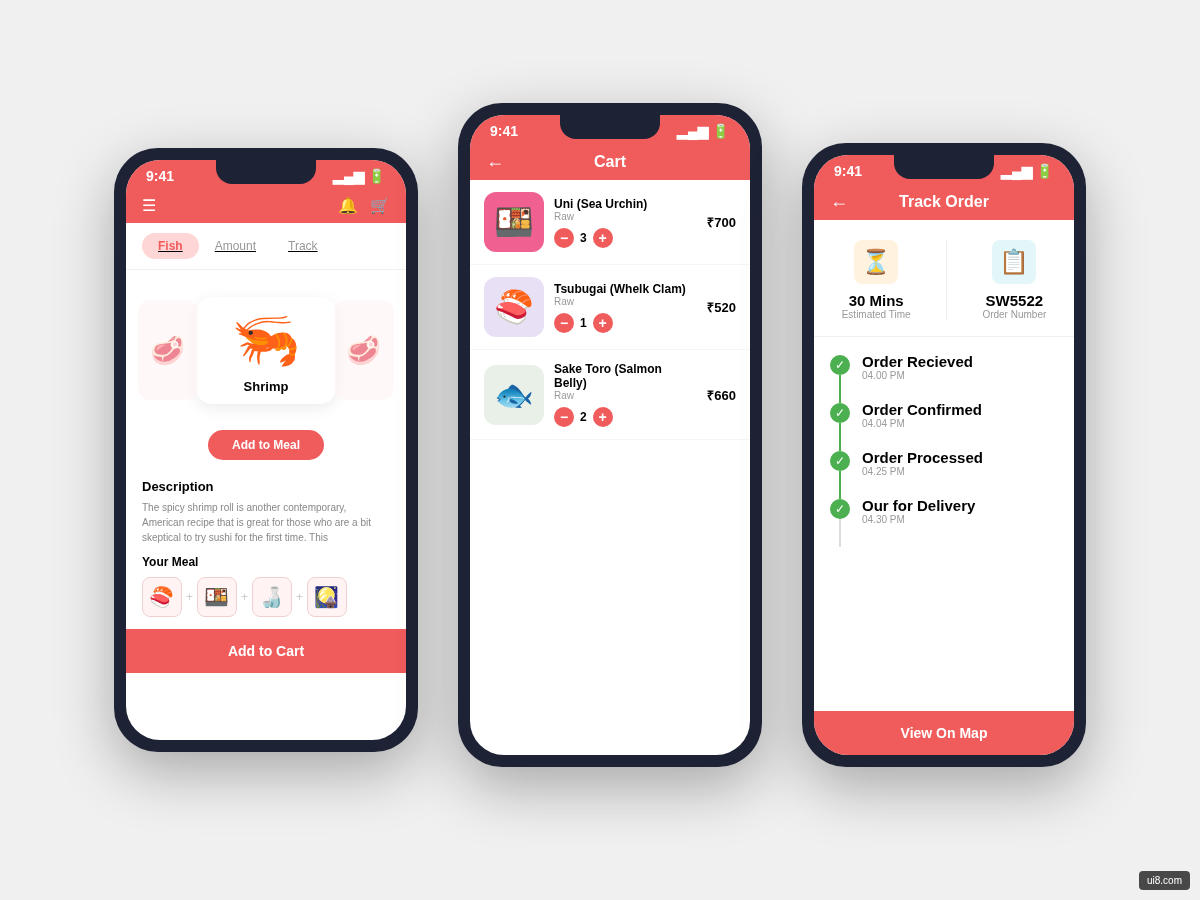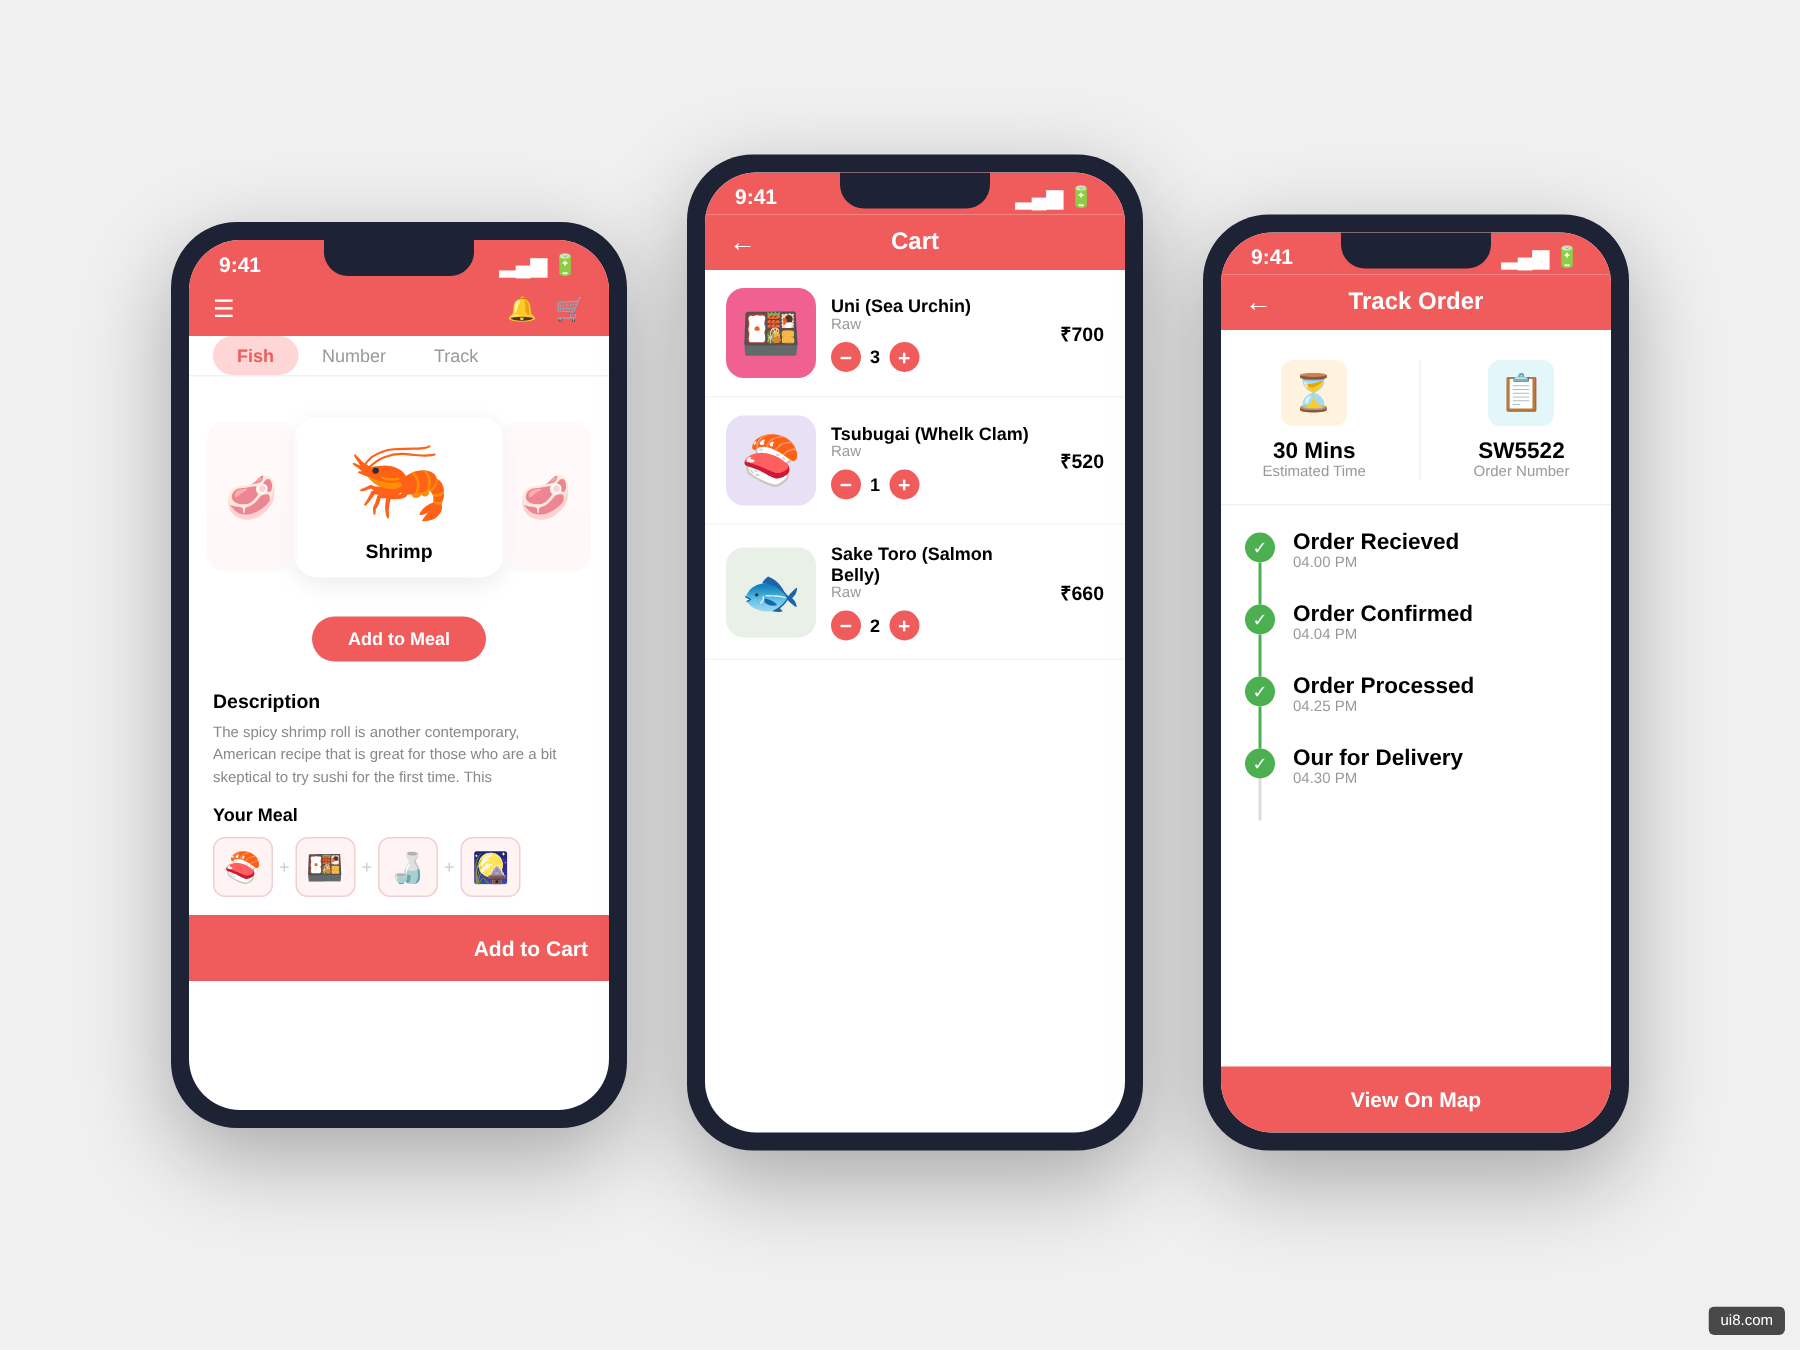--- a/index.html
+++ b/index.html
@@ -66,22 +66,23 @@
       justify-content: space-between;
       color: white;
     }
     .header-title { font-size: 16px; font-weight: 700; }
     .header-icons { display: flex; gap: 12px; }
 
     
     .tab-bar {
       display: flex;
       gap: 0;
-      padding: 0 16px;
+      padding: 10px 16px;
       border-bottom: 1px solid #f0f0f0;
+      text-decoration: underline;
     }
     .tab-item {
       padding: 6px 16px;
       font-size: 12px;
       color: #999;
       border-radius: 20px;
       cursor: pointer;
     }
     .tab-item.active {
       background: #ffd6d6;
@@ -137,21 +138,21 @@
       display: flex; align-items: center; justify-content: center;
       font-size: 20px;
       border: 1px solid #f0d0d0;
       flex-shrink: 0;
     }
     .meal-plus { color: #ccc; font-size: 12px; flex-shrink: 0; }
 
     .add-to-cart-bar {
       background: #f05b5b;
       color: white;
-      text-align: right;
+      text-align: center;
       padding: 14px;
       font-size: 14px;
       font-weight: 600;
       cursor: pointer;
       margin-top: 6px;
     }
 
     
     .cart-item {
       display: flex;
@@ -310,21 +311,21 @@
     <div class="app-header">
       <span>☰</span>
       <div class="header-icons">
         <span>🔔</span>
         <span>🛒</span>
       </div>
     </div>
 
     <div class="tab-bar">
       <div class="tab-item active">Fish</div>
-      <div class="tab-item">Number</div>
+      <div class="tab-item">Amount</div>
       <div class="tab-item">Track</div>
     </div>
 
     <div class="food-carousel">
 
       <div style="width:60px;height:100px;background:#fff3f3;border-radius:12px;display:flex;align-items:center;justify-content:center;font-size:28px;opacity:0.5;margin-right:-10px;">🥩</div>
 
       <div class="food-card-main">
         <span style="font-size:56px;display:block;text-align:center;">🦐</span>
         <div class="food-name-main">Shrimp</div>

